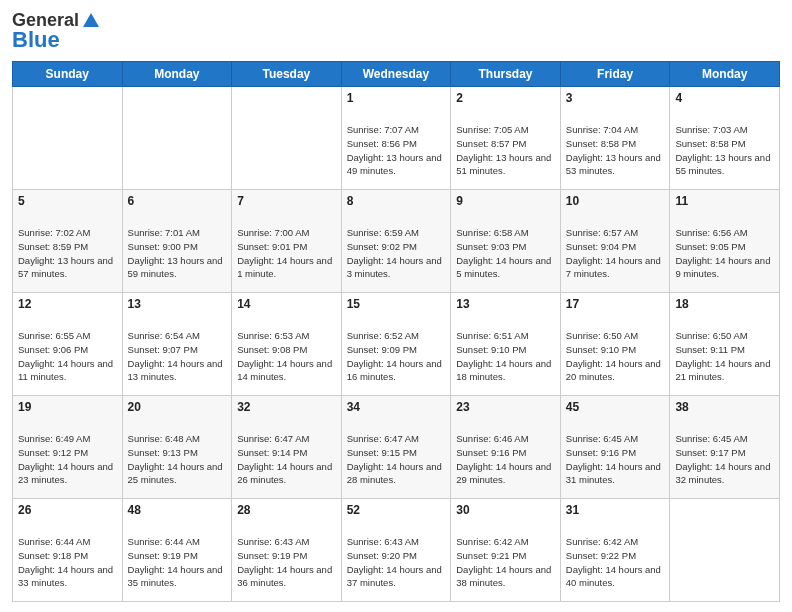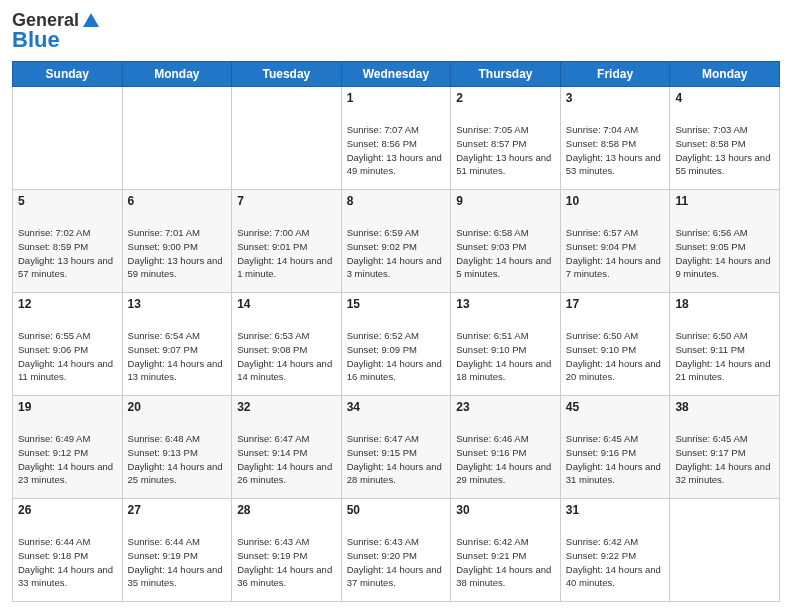--- a/index.html
+++ b/index.html
@@ -228,29 +228,29 @@
             <div class="day-num">38</div>
             <div class="day-info">Sunrise: 6:45 AM<br>Sunset: 9:17 PM<br>Daylight: 14 hours and 32 minutes.</div>
           </td>
         </tr>
         <tr>
           <td>
             <div class="day-num">26</div>
             <div class="day-info">Sunrise: 6:44 AM<br>Sunset: 9:18 PM<br>Daylight: 14 hours and 33 minutes.</div>
           </td>
           <td>
-            <div class="day-num">27</div>
+            <div class="day-num">48</div>
             <div class="day-info">Sunrise: 6:44 AM<br>Sunset: 9:19 PM<br>Daylight: 14 hours and 35 minutes.</div>
           </td>
           <td>
             <div class="day-num">28</div>
             <div class="day-info">Sunrise: 6:43 AM<br>Sunset: 9:19 PM<br>Daylight: 14 hours and 36 minutes.</div>
           </td>
           <td>
-            <div class="day-num">50</div>
+            <div class="day-num">52</div>
             <div class="day-info">Sunrise: 6:43 AM<br>Sunset: 9:20 PM<br>Daylight: 14 hours and 37 minutes.</div>
           </td>
           <td>
             <div class="day-num">30</div>
             <div class="day-info">Sunrise: 6:42 AM<br>Sunset: 9:21 PM<br>Daylight: 14 hours and 38 minutes.</div>
           </td>
           <td>
             <div class="day-num">31</div>
             <div class="day-info">Sunrise: 6:42 AM<br>Sunset: 9:22 PM<br>Daylight: 14 hours and 40 minutes.</div>
           </td>

